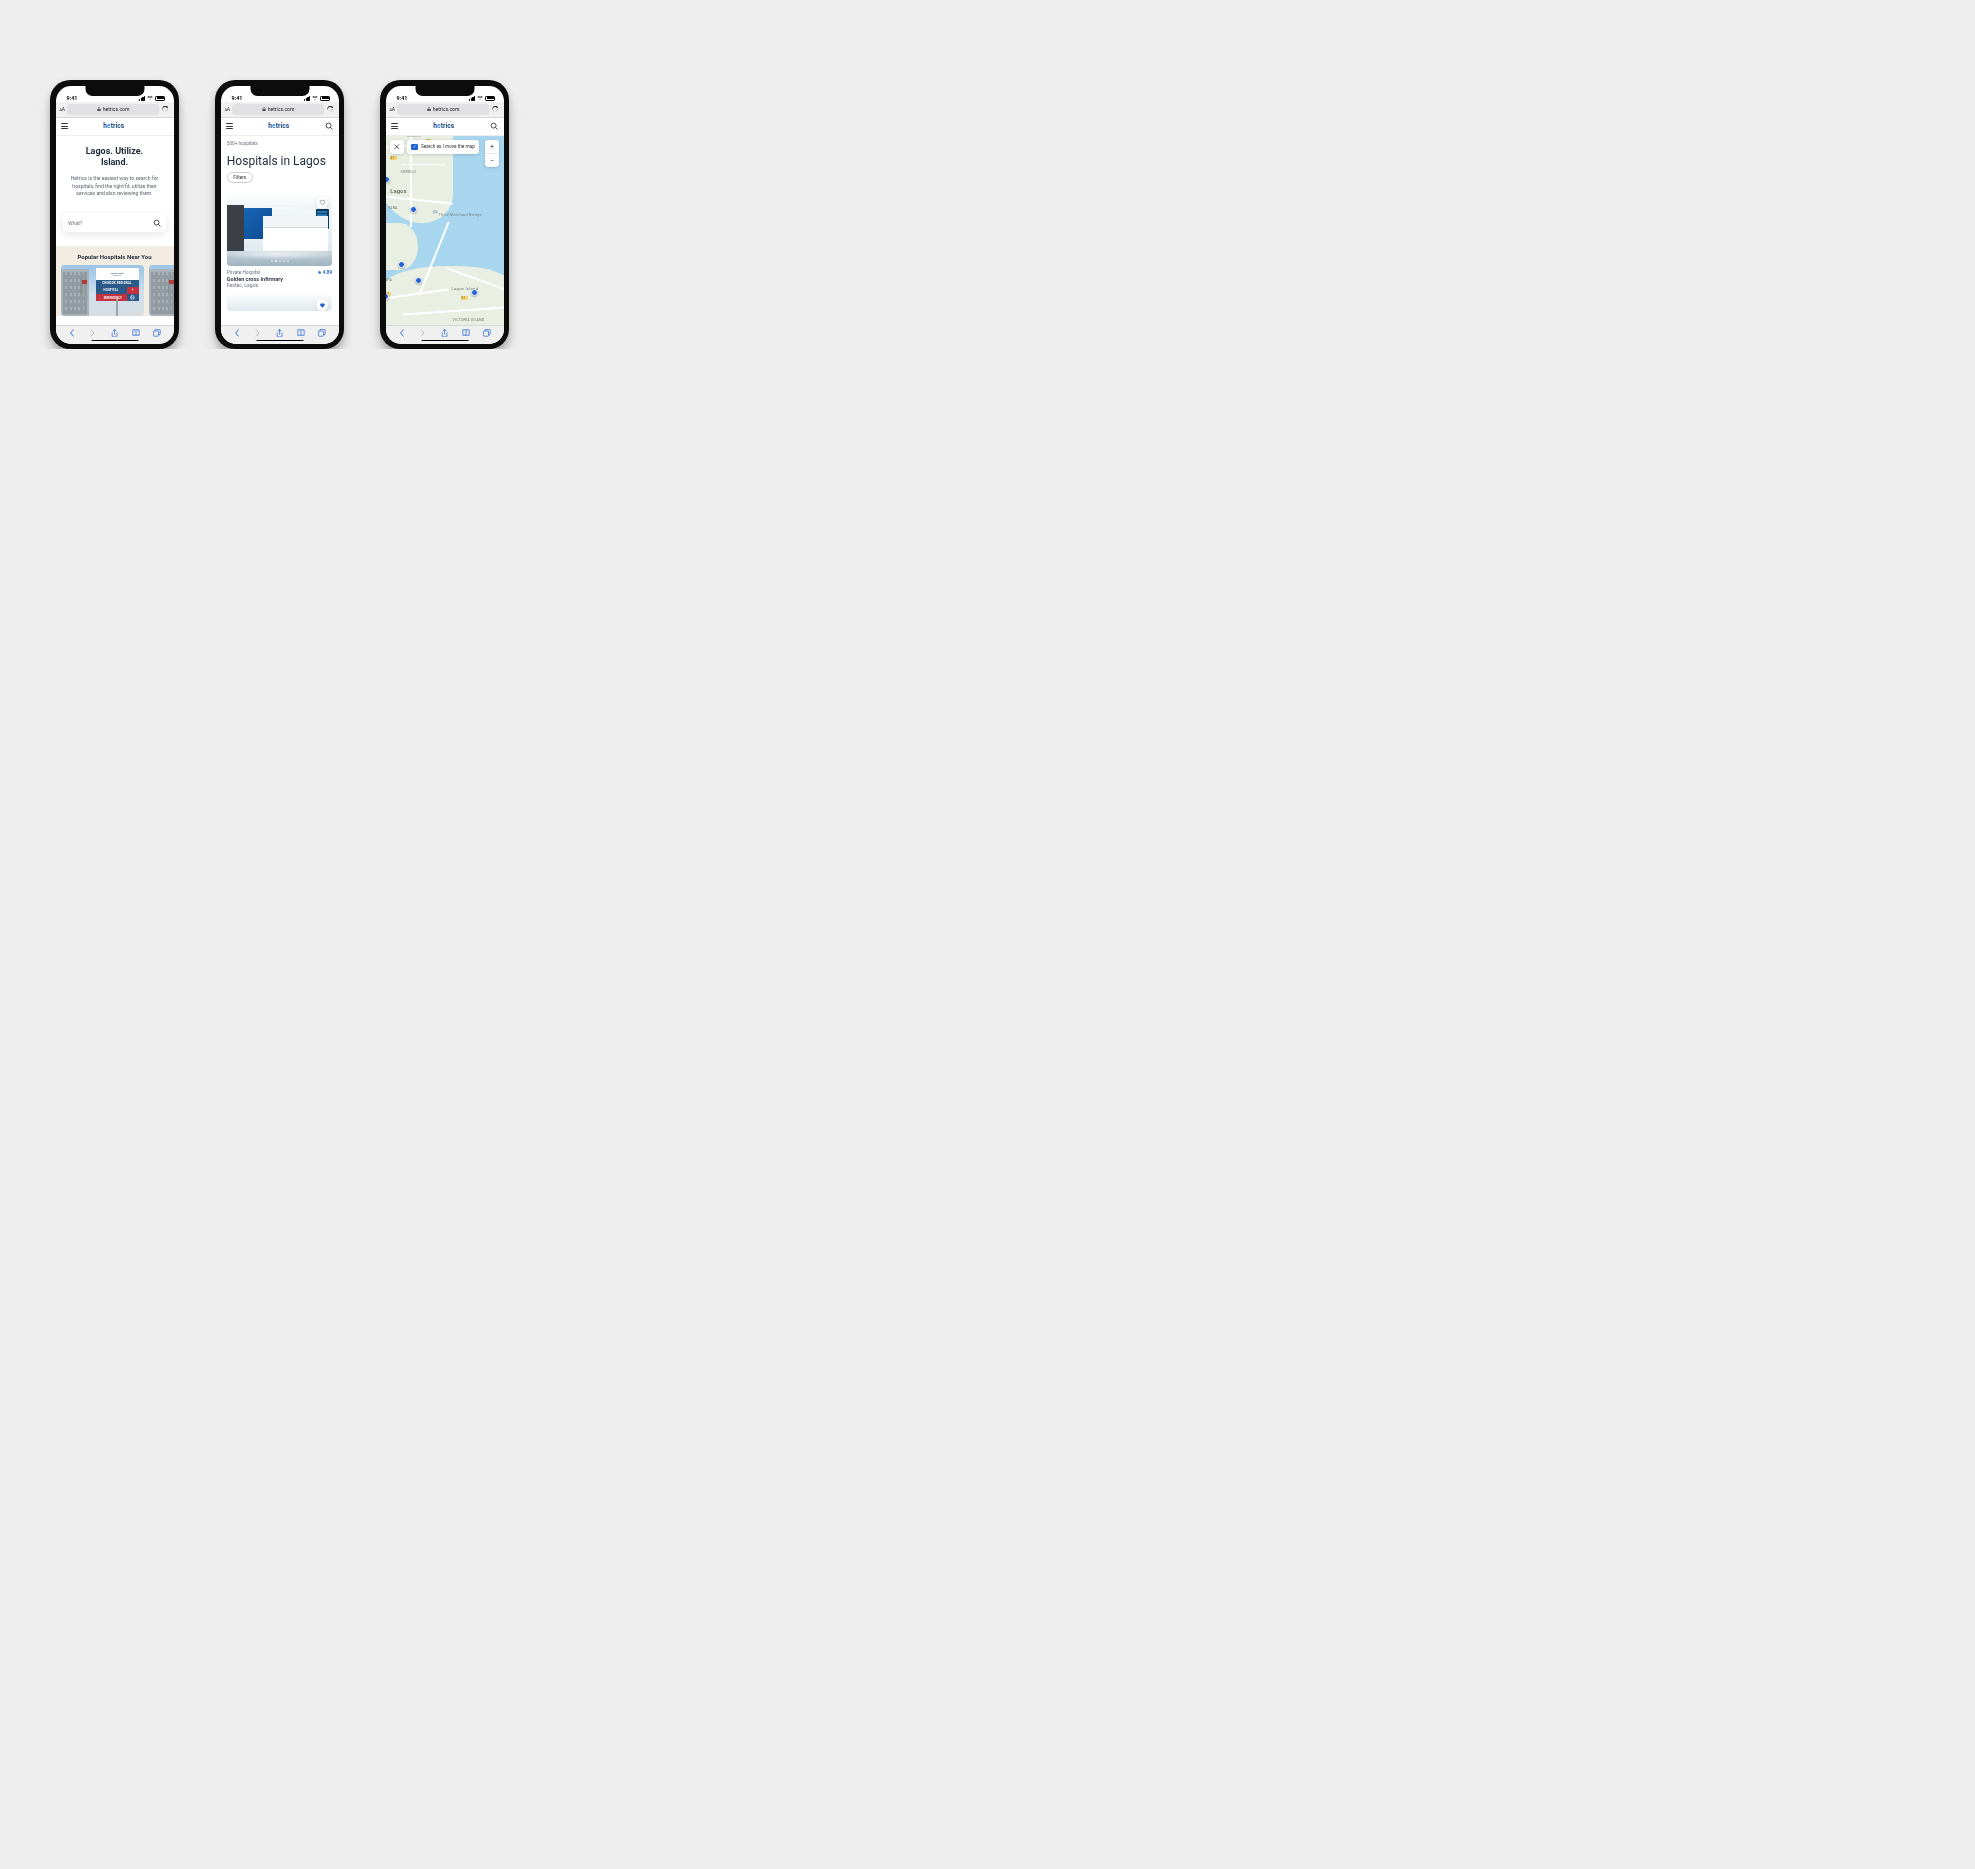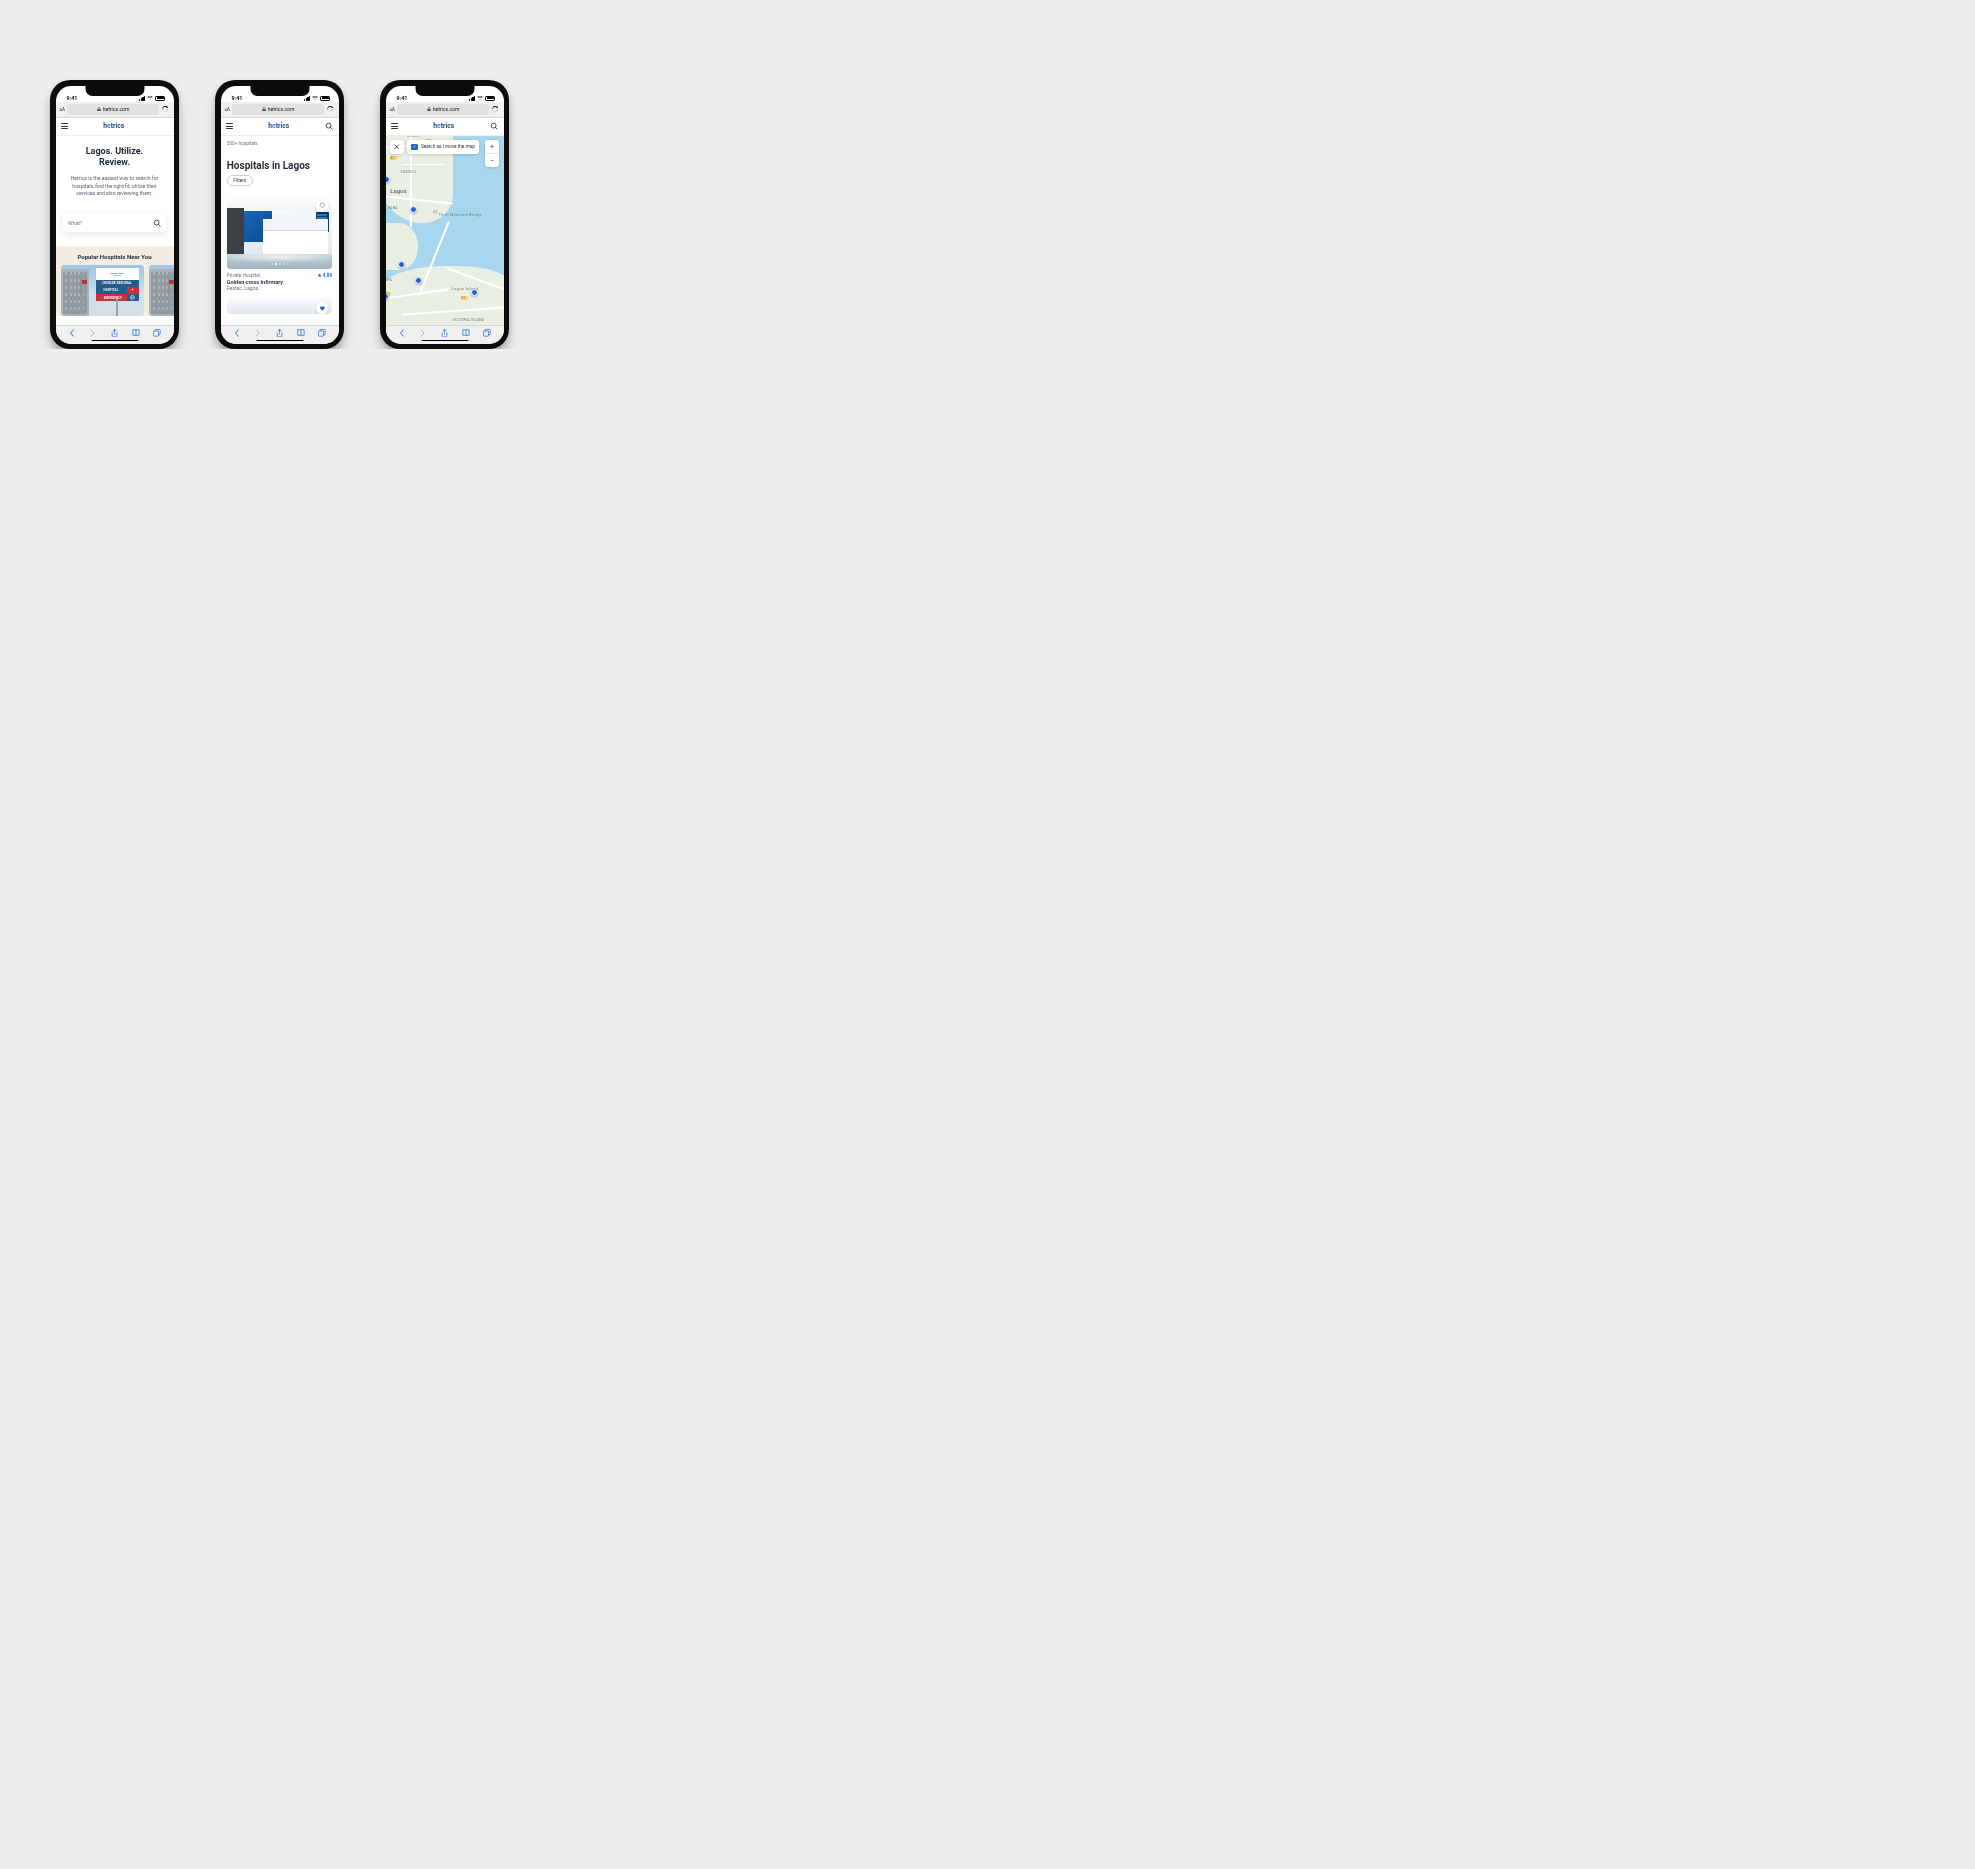--- a/index.html
+++ b/index.html
@@ -102,21 +102,21 @@
   .s1-sign-row>div{flex:1;display:flex;align-items:center;justify-content:center;}
   .s1-sign-r1 .a{background:#2a5a8a;}.s1-sign-r1 .b{background:#c4333d;}
   .s1-sign-r2 .a{background:#c4333d;}.s1-sign-r2 .b{background:#2a5a8a;}
   .s1-pole{position:absolute;right:26px;bottom:0;width:2.4px;height:17.4px;background:#9ba4aa;}
   .s1-flag{position:absolute;left:19px;top:13.4px;width:1.6px;height:16px;background:#8a9298;}
   .s1-flag::after{content:"";position:absolute;top:0.8px;left:1.6px;width:5.5px;height:4px;background:#b73a3a;}
 
   
   .s2-head{padding:5.5px 6.3px 4px;}
   .s2-count{font-size:4.7px;color:#6b7380;}
-  .s2-title{font-size:10px;font-weight:700;color:var(--text-dark);margin-top:14px;}
+  .s2-title{font-size:12px;font-weight:400;color:var(--text-dark);margin-top:8px;}
   .s2-filter{margin-top:4px;display:inline-flex;align-items:center;height:11px;padding:0 5.5px;border:0.5px solid #c8cdd4;border-radius:6.3px;font-size:4.7px;color:#333;}
   .s2-card{margin:5.5px 6.3px 0;}
   .s2-img{height:73px;border-radius:4px;overflow:hidden;position:relative;background:#e8e8e8;}
   .s2-fav{position:absolute;top:4px;right:4px;width:12px;height:12px;background:#fff;border-radius:50%;display:flex;align-items:center;justify-content:center;color:#555;box-shadow:0 0.8px 2.4px rgba(0,0,0,.15);}
   .s2-fav.on{color:var(--accent);}
   
   .hosp{position:absolute;inset:0;background:linear-gradient(180deg,#f8fbfd 0%,#eef4f7 40%,#d9e5eb 100%);overflow:hidden;}
   .hosp .ceil{position:absolute;top:0;left:0;right:0;height:16px;background:linear-gradient(180deg,#fff 0%,#eef3f5 100%);}
   .hosp .ceil::after{content:"";position:absolute;bottom:0;left:20%;right:20%;height:1.6px;background:radial-gradient(ellipse,#fff 0%,transparent 70%);}
   .hosp .wall-l{position:absolute;left:0;top:12px;width:17.4px;bottom:13.4px;background:#3a4046;}
@@ -208,21 +208,21 @@
             <span></span>
           </div>
         <div class="brand"><span>h</span><span class="e">e</span><span>trics</span></div>
         <div style="width:8.7px"></div>
       </div>
 
       <div class="content">
         <div class="s1-hero">
           <div class="s1-title">
             <div>Lagos. Utilize.</div>
-            <div>Review.</div>
+            <div>Island.</div>
           </div>
           <div class="s1-sub">Hetrics is the easiest way to search for hospitals, find the right fit, utilize their services and also reviewing them.</div>
         </div>
         <div class="s1-search">
           <input placeholder="What?" style="">
           <svg width="8" height="8" viewBox="0 0 20 20">
               <circle cx="9" cy="9" r="6" stroke="#222" stroke-width="2" fill="none"></circle>
               <line x1="14" y1="14" x2="18" y2="18" stroke="#222" stroke-width="2" stroke-linecap="round"></line>
             </svg>
         </div>

